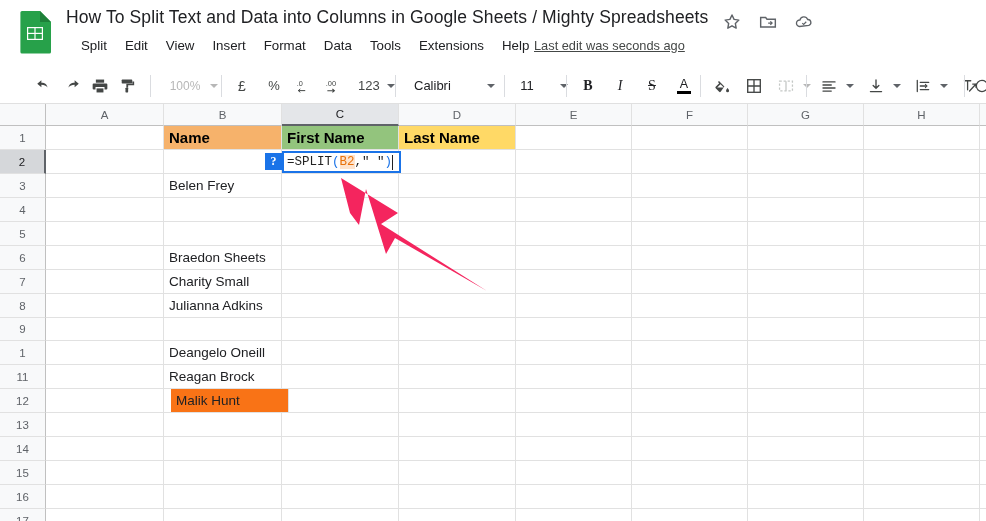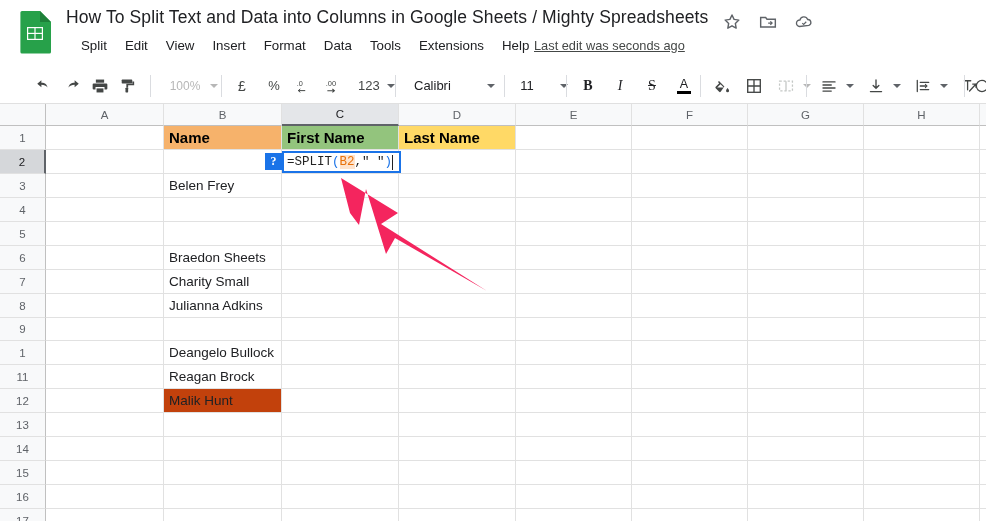--- a/index.html
+++ b/index.html
@@ -719,23 +719,23 @@
         <div class="cell" style="left: 702px; top: 383px; width: 116px; height: 24px;"></div>
         <div class="cell" style="left: 818px; top: 383px; width: 116px; height: 24px;"></div>
         <div class="cell" style="left: 934px; top: 383px; width: 60px; height: 24px;"></div>
         <div class="cell hdr" style="left: 118px; top: 0px; width: 118px; height: 24px; background: rgb(246, 178, 107);">Name</div>
         <div class="cell hdr" style="left: 236px; top: 0px; width: 117px; height: 24px; background: rgb(147, 196, 125);">First Name</div>
         <div class="cell hdr" style="left: 353px; top: 0px; width: 117px; height: 24px; background: rgb(255, 217, 102);">Last Name</div>
         <div class="cell" style="left: 118px; top: 48px; width: 118px; height: 24px; background: rgb(255, 255, 255);">Belen Frey</div>
         <div class="cell" style="left: 118px; top: 120px; width: 118px; height: 24px; background: rgb(255, 255, 255);">Braedon Sheets</div>
         <div class="cell" style="left: 118px; top: 144px; width: 118px; height: 24px; background: rgb(255, 255, 255);">Charity Small</div>
         <div class="cell" style="left: 118px; top: 168px; width: 118px; height: 24px; background: rgb(255, 255, 255);">Julianna Adkins</div>
-        <div class="cell" style="left: 118px; top: 215px; width: 118px; height: 24px; background: rgb(255, 255, 255);">Deangelo Bullock</div>
+        <div class="cell" style="left: 118px; top: 215px; width: 118px; height: 24px; background: rgb(255, 255, 255);">Deangelo Oneill</div>
         <div class="cell" style="left: 118px; top: 239px; width: 118px; height: 24px; background: rgb(255, 255, 255);">Reagan Brock</div>
-        <div class="cell" style="left: 118px; top: 263px; width: 118px; height: 24px; background: #c2410c;">Malik Hunt</div>
+        <div class="cell" style="left: 125px; top: 263px; width: 118px; height: 24px; background: #f97316;">Malik Hunt</div>
         <div class="editcell" style="left: 236px; top: 25px; width: 119px; height: 22px; border-color: rgb(26, 115, 232);">
           <div class="fx-q" style="background: rgb(26, 115, 232);">?</div>
           <span class="f-plain">=SPLIT</span>
           <span class="f-paren">(</span>
           <span class="f-ref">B2</span>
           <span class="f-plain">,</span>
           <span class="f-str">" "</span>
           <span class="f-paren">)</span>
           <span class="f-caret"></span>
         </div>

